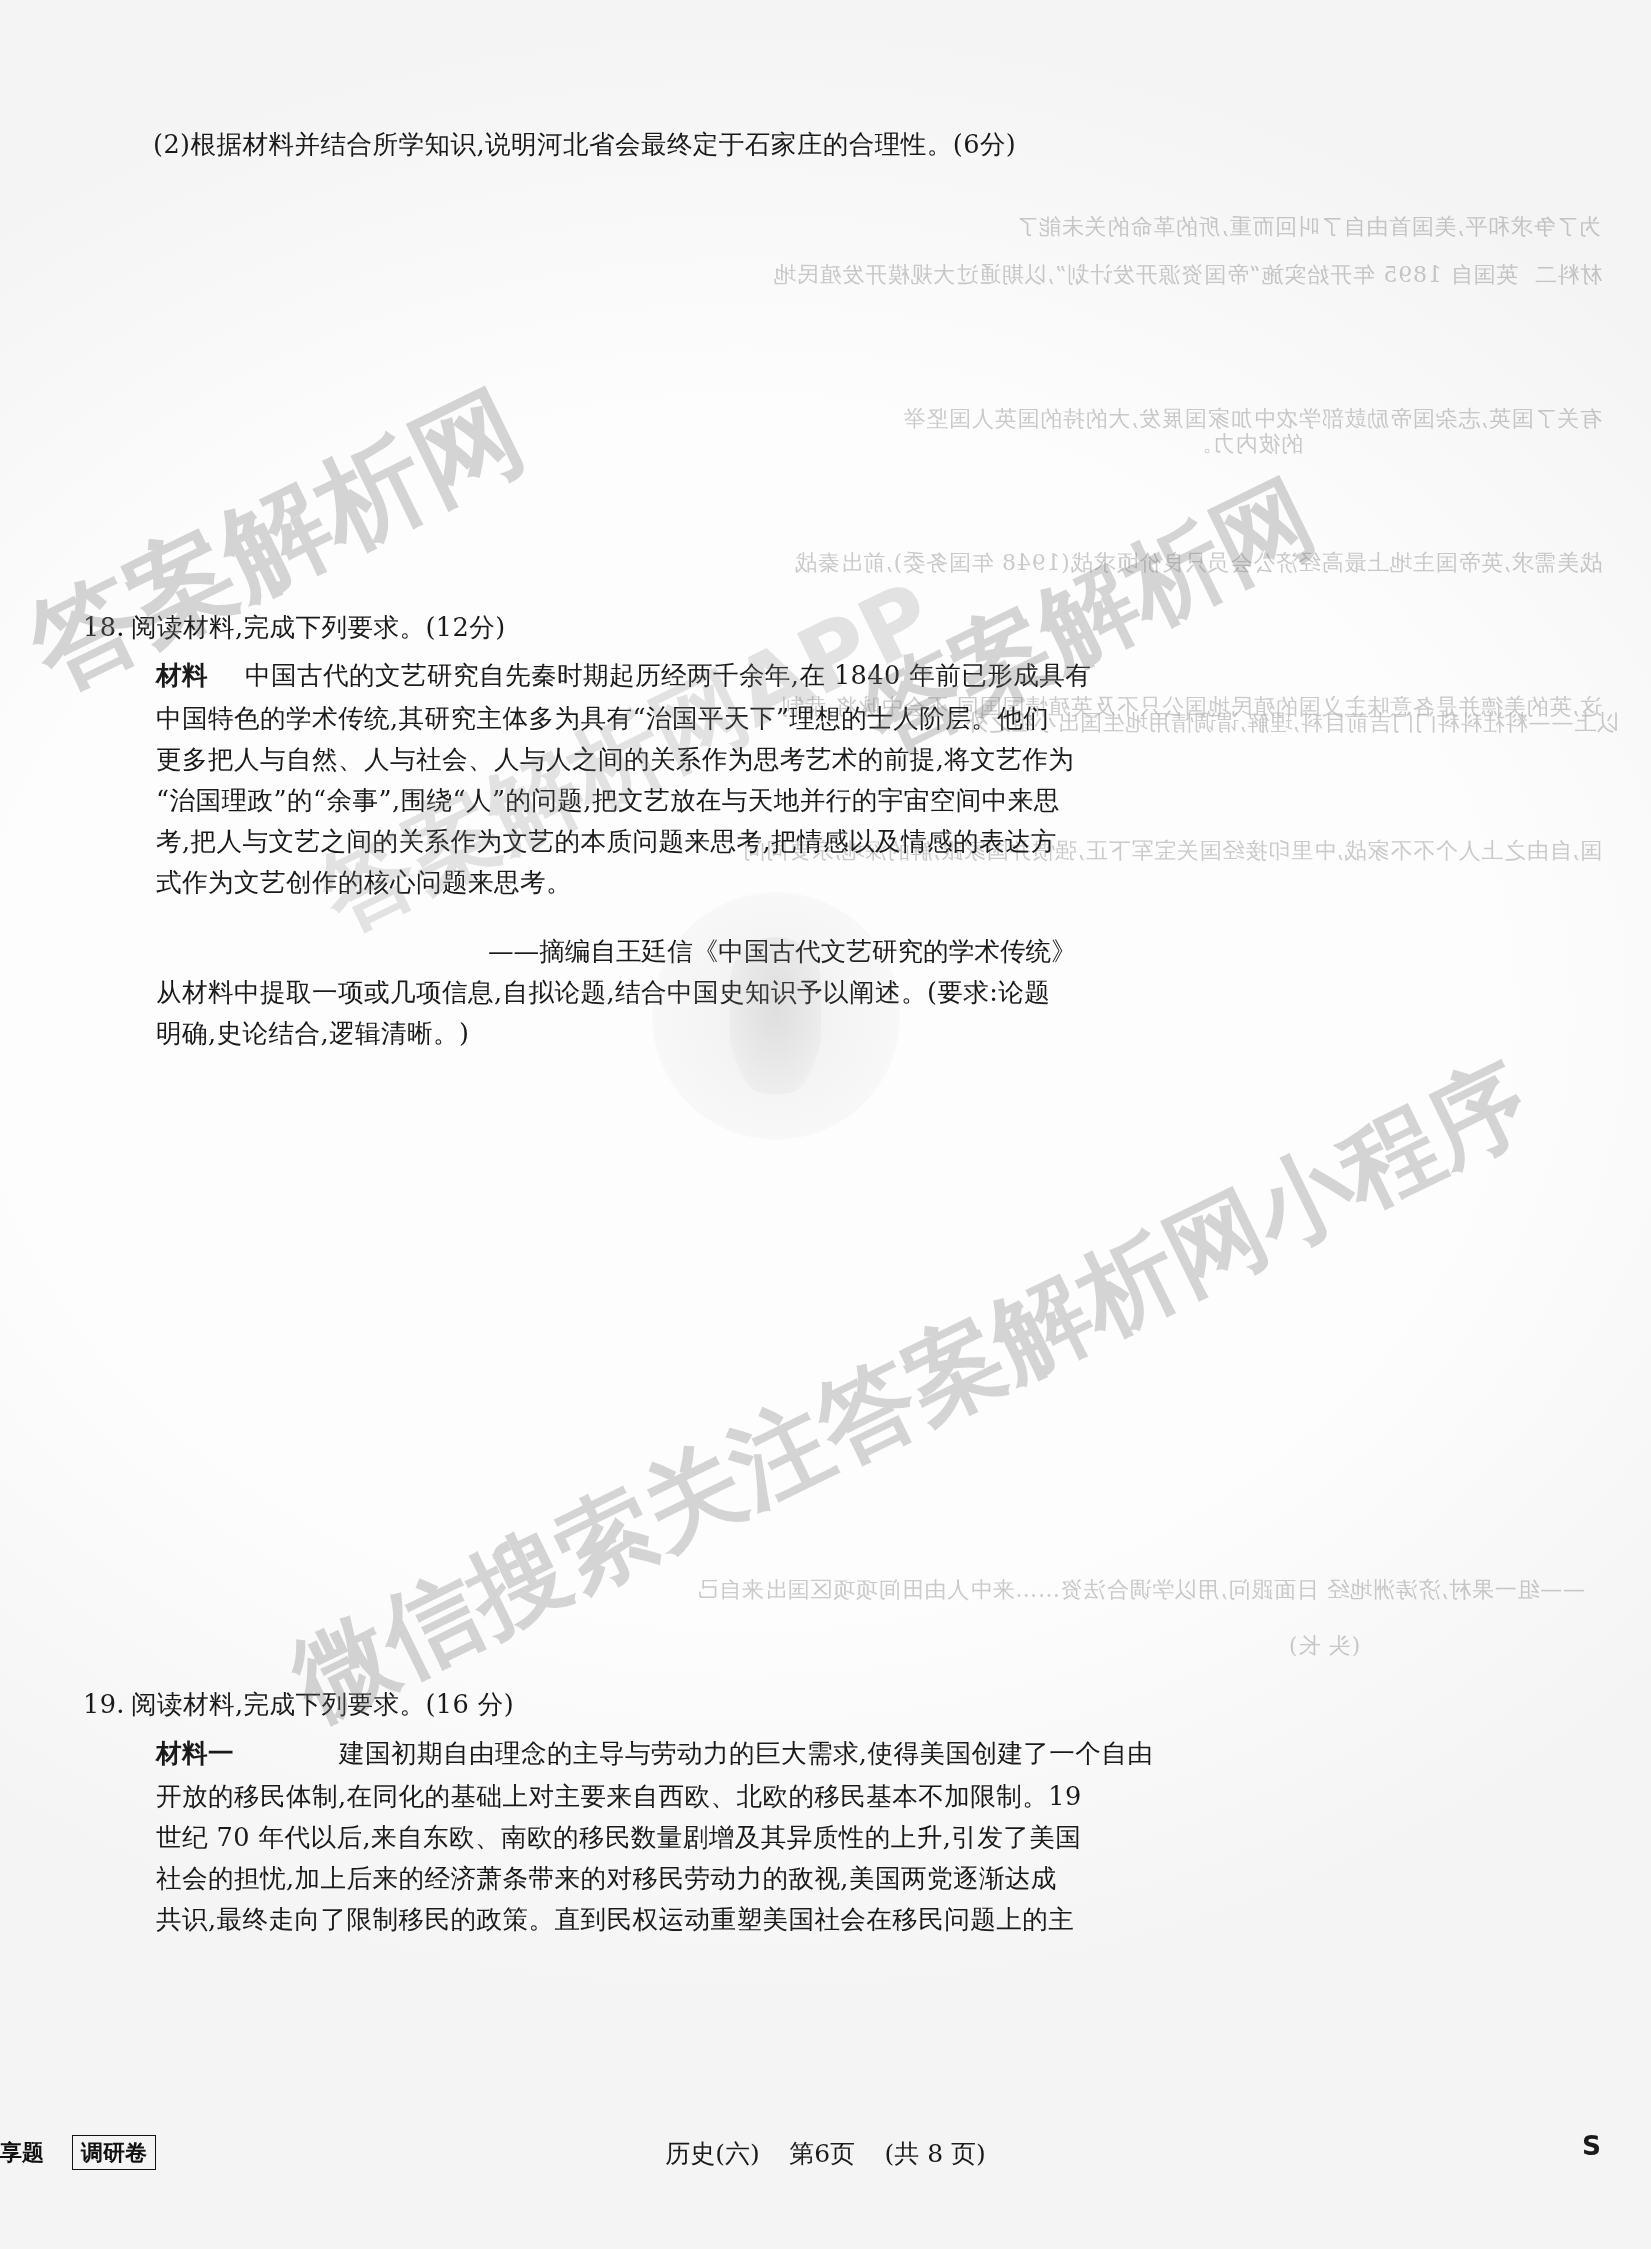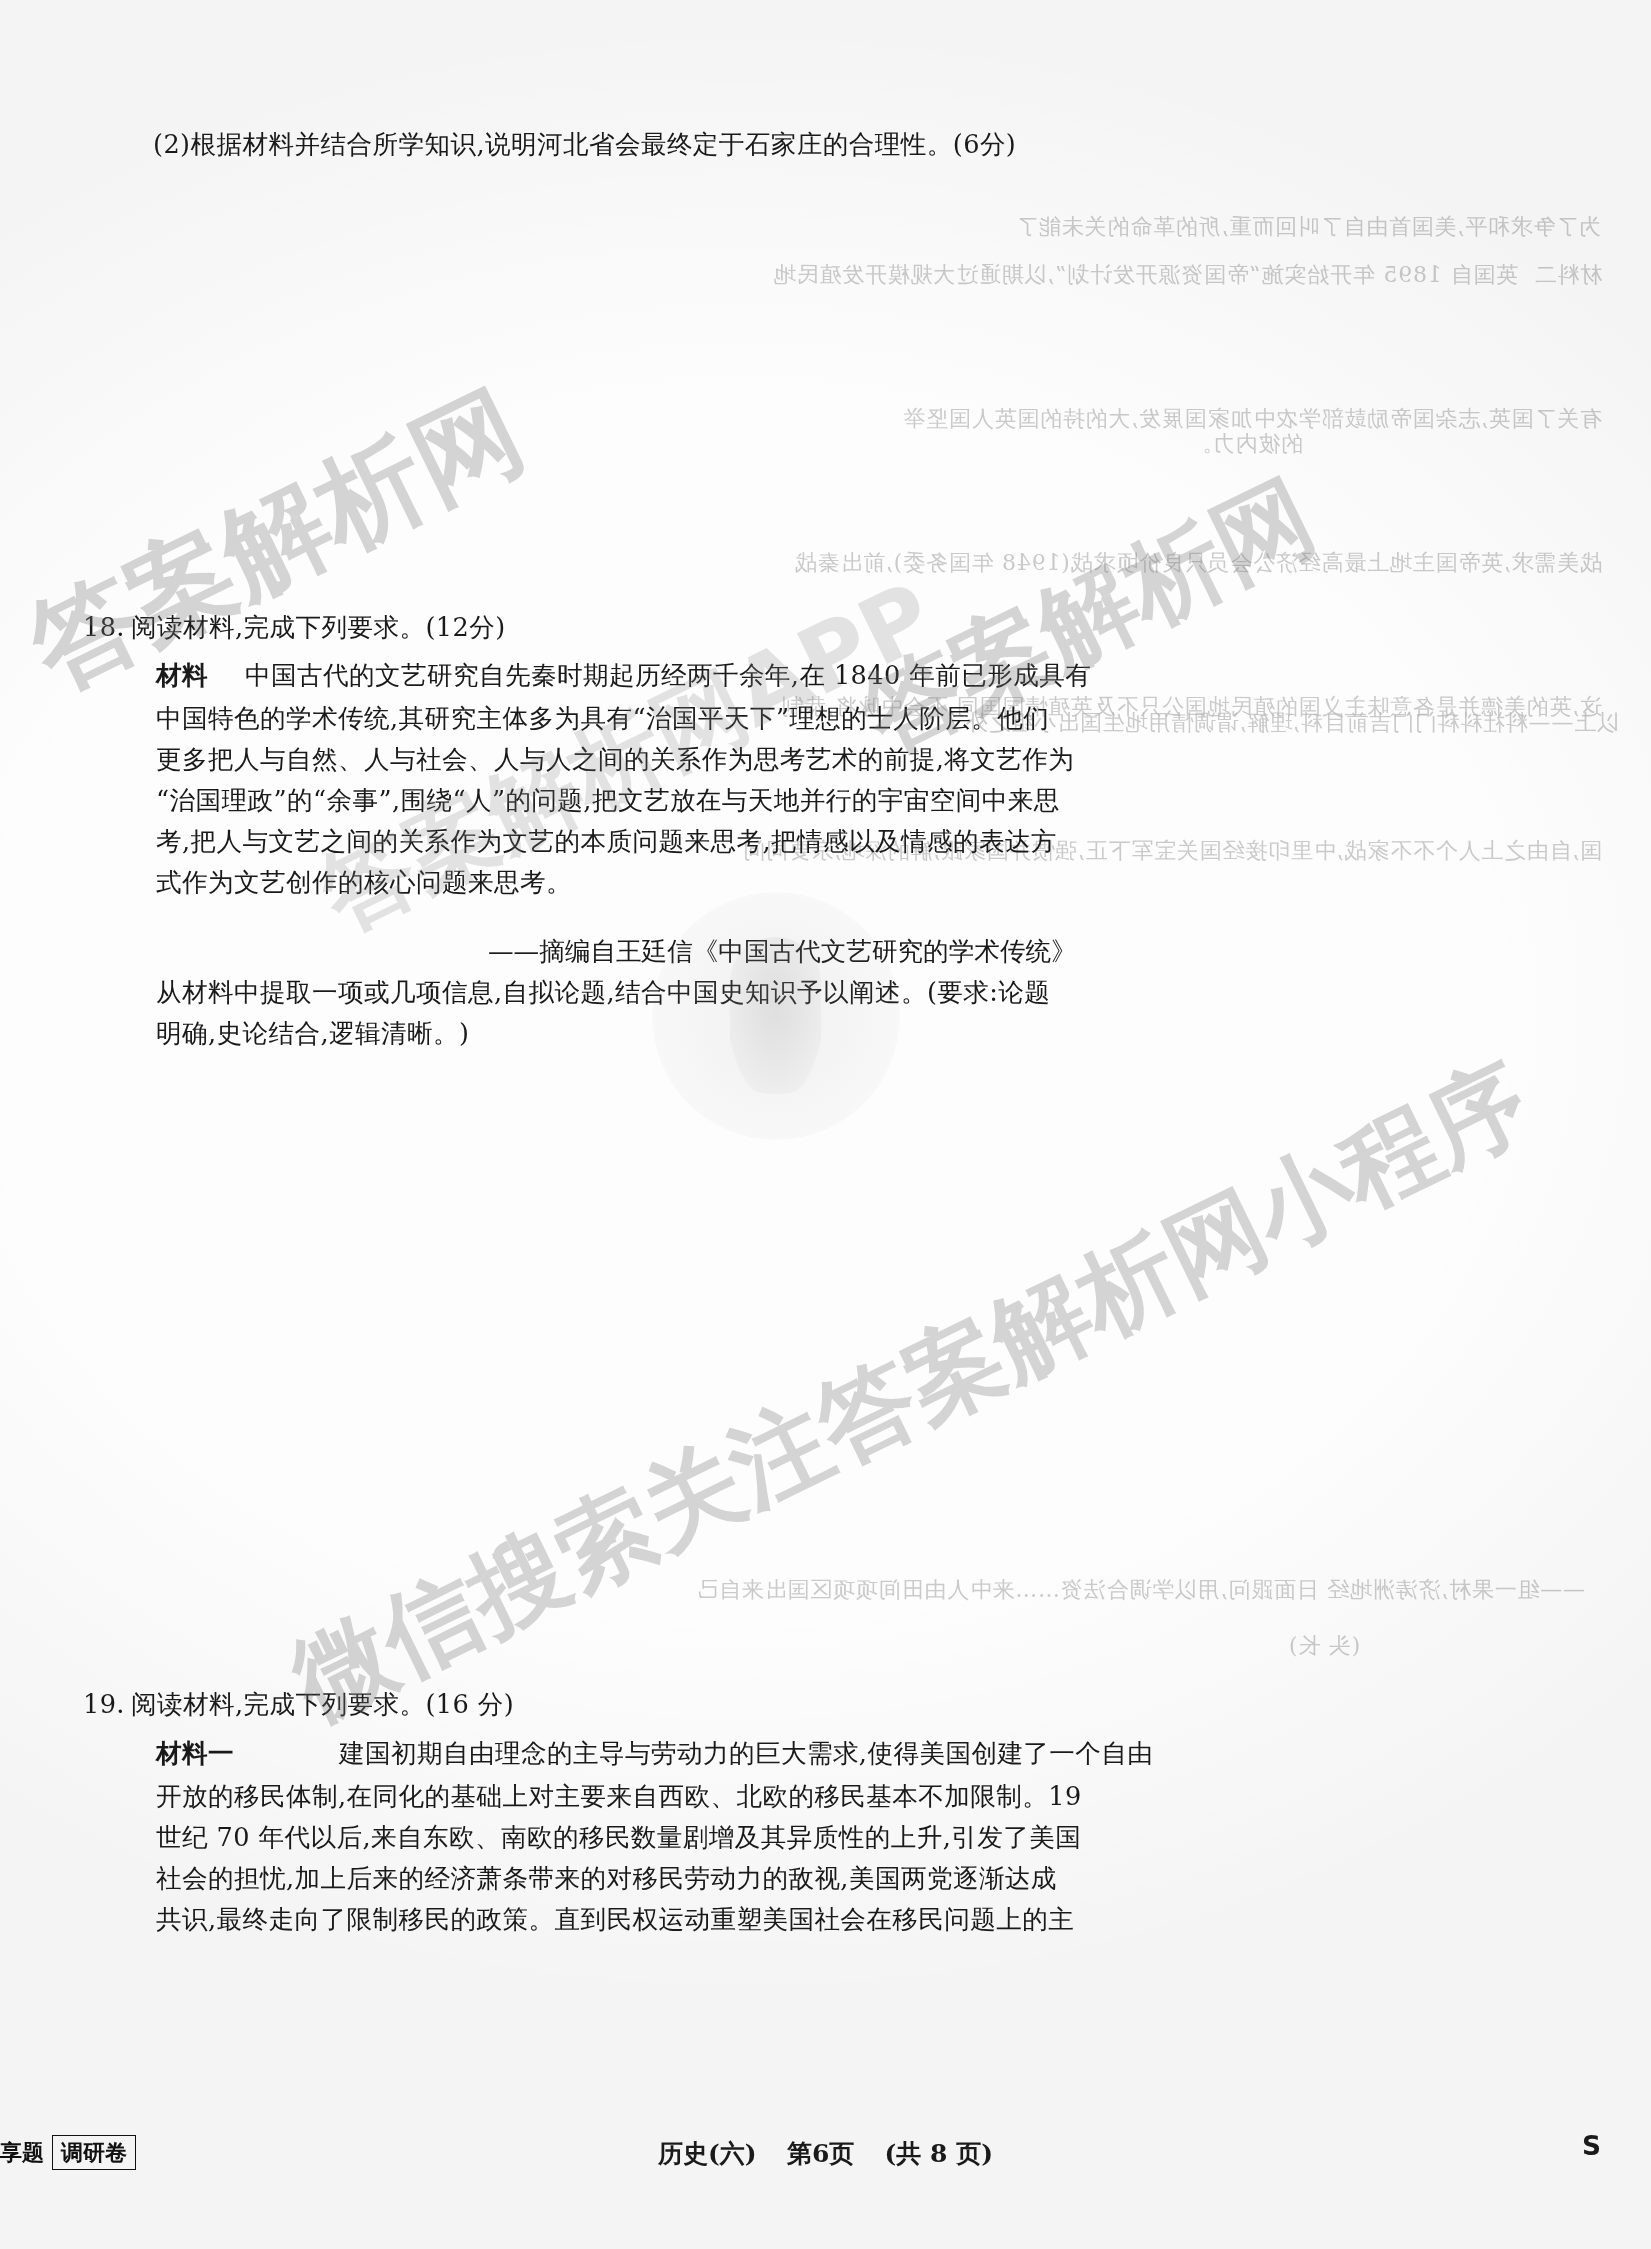--- a/index.html
+++ b/index.html
@@ -105,28 +105,28 @@
     position: absolute;
     font-family: "DejaVu Sans", "Liberation Sans", sans-serif;
     font-size: 22px;
     font-weight: bold;
     color: #111;
   }
   .footer-box {
     display: inline-block;
     border: 1.7px solid #111;
     padding: 1.7px 8.3px;
-    margin-left: 0;
+    margin-left: 20px;
   }
   #footer-center {
     position: absolute;
     left: 0; right: 0;
     text-align: center;
     font-size: 25px;
-    font-weight: bold;
+    font-weight: normal;
     font-family: "DejaVu Serif", "Liberation Serif", serif;
   }
   #footer-center .pg {
     display: inline-block;
     margin-left: 21.5px;
   }
   #footer-right {
     position: absolute;
     right: 50px;
     top: 0;

